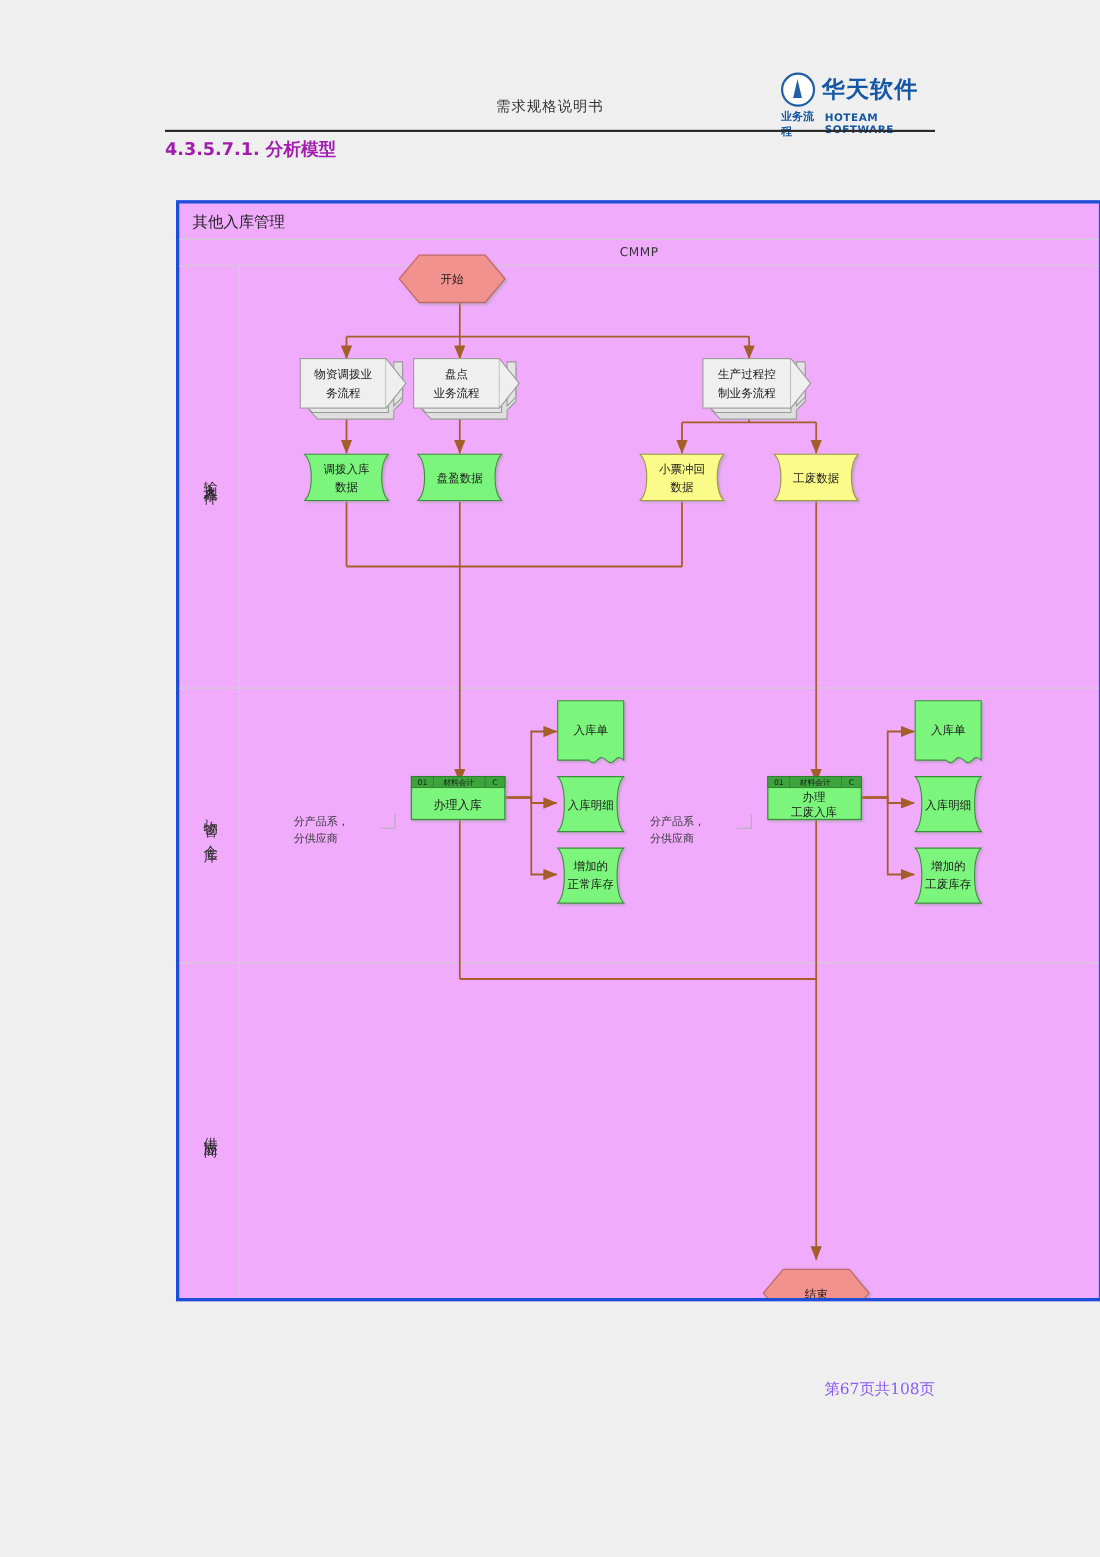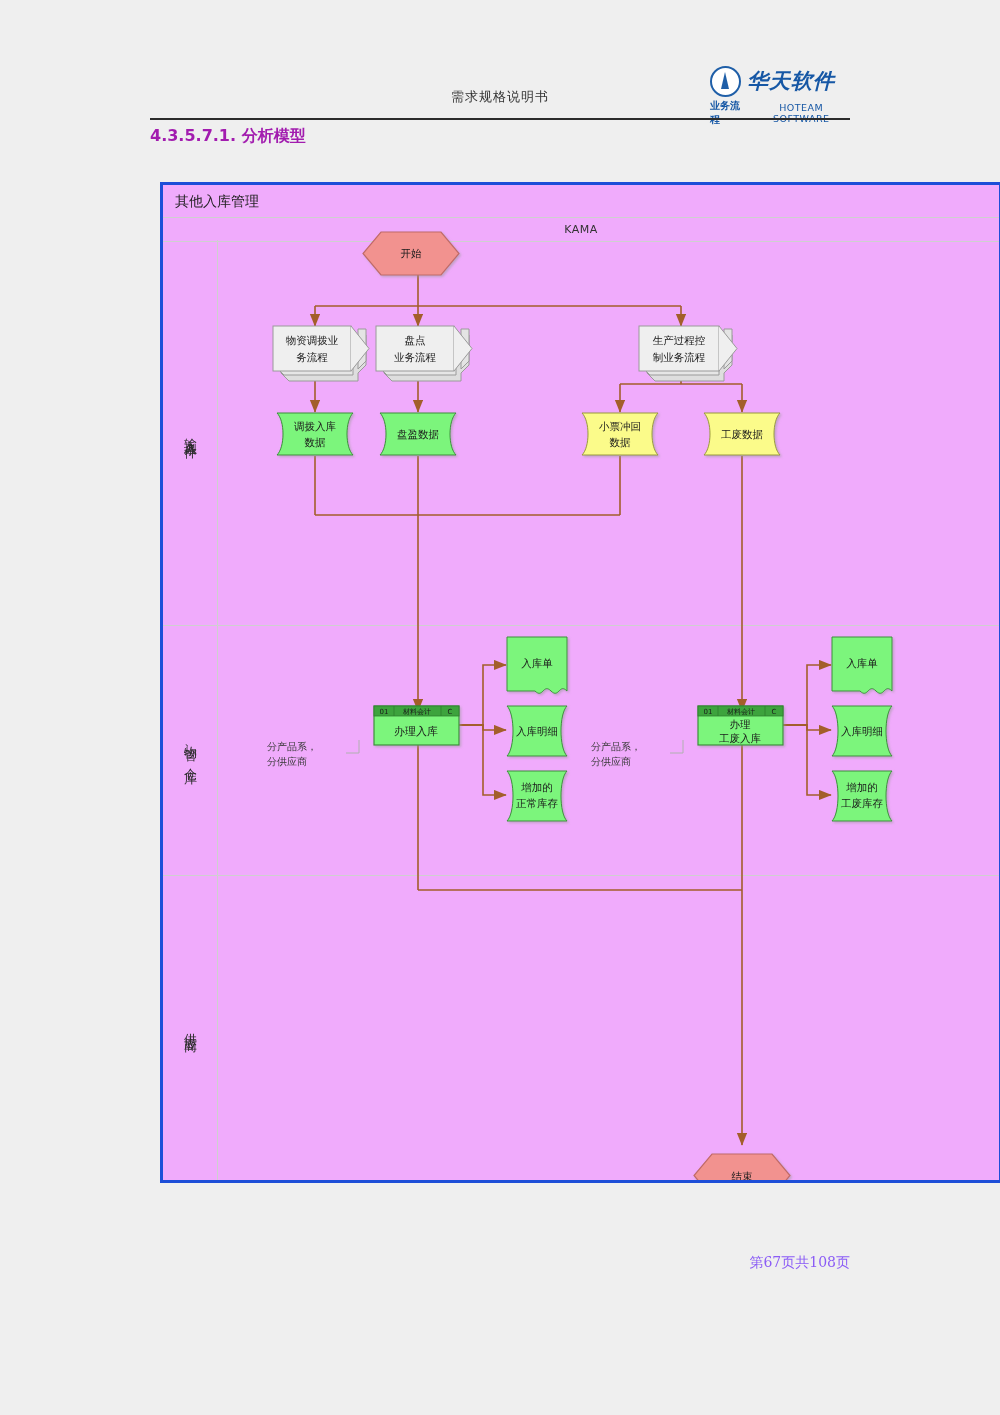--- a/index.html
+++ b/index.html
@@ -31,35 +31,35 @@
     font-family:"DejaVu Sans","Liberation Sans",sans-serif;
     font-weight:bold;font-size:33px;letter-spacing:-1px;
     color:#2b3550;margin-left:2px;line-height:1;
   }
   .doc-title{
     position:absolute;left:0;right:0;top:26px;text-align:center;
     font-family:"DejaVu Serif","Liberation Serif",serif;
     font-size:13px;color:#333;letter-spacing:1px;
   }
   .hoteam{position:absolute;right:0;top:4px;width:140px;height:48px;}
-  .ht-row1{display:flex;align-items:center;gap:6px;font-style:italic;}
+  .ht-row1{display:flex;align-items:center;gap:6px;}
   .ht-circle{
     width:27px;height:27px;border-radius:50%;
     border:2px solid #1f5fa8;position:relative;flex:0 0 auto;
     background:#fff;
   }
   .ht-circle:after{
     content:"";position:absolute;left:9px;top:4px;
     border-left:4px solid transparent;border-right:4px solid transparent;
     border-bottom:17px solid #1f5fa8;
   }
   .ht-cn{font-size:21px;font-weight:bold;color:#1657a5;letter-spacing:1px;line-height:1;}
   .ht-row2{display:flex;align-items:center;gap:5px;margin-top:2px;}
   .ht-sub-cn{font-size:10px;font-weight:bold;color:#1657a5;letter-spacing:0px;}
-  .ht-sub-en{font-size:9.5px;font-weight:normal;color:#1657a5;letter-spacing:0.5px;text-align:center;}
+  .ht-sub-en{font-size:9.5px;font-weight:bold;color:#1657a5;letter-spacing:0.5px;}
   .hdr-rule{position:absolute;left:150px;top:118px;width:700px;height:0;border-top:2px solid #2b2b2b;}
 
   .sec-title{
     position:absolute;left:150px;top:126px;
     font-size:16px;font-weight:bold;color:#a21caf;
     font-family:"DejaVu Sans","Liberation Sans",sans-serif;
   }
 
   
   .frame{
@@ -126,21 +126,21 @@
         <div class="ht-sub-en">HOTEAM SOFTWARE</div>
       </div>
     </div>
   </div>
   <div class="hdr-rule"></div>
 
   <div class="sec-title">4.3.5.7.1.  分析模型</div>
 
   <div class="frame">
     <div class="frame-title">其他入库管理</div>
-    <div class="pool-hdr">KAMA</div>
+    <div class="pool-hdr">CMMP</div>
 
     <div class="lane-col">
       <div class="lane" style="top:0;height:385px;">
         <span class="lane-label">输入条件</span>
       </div>
       <div class="lane" style="top:385px;height:250px;">
         <span class="lane-label">物管、仓库</span>
       </div>
       <div class="lane" style="top:635px;height:305px;">
         <span class="lane-label">供应商</span>

